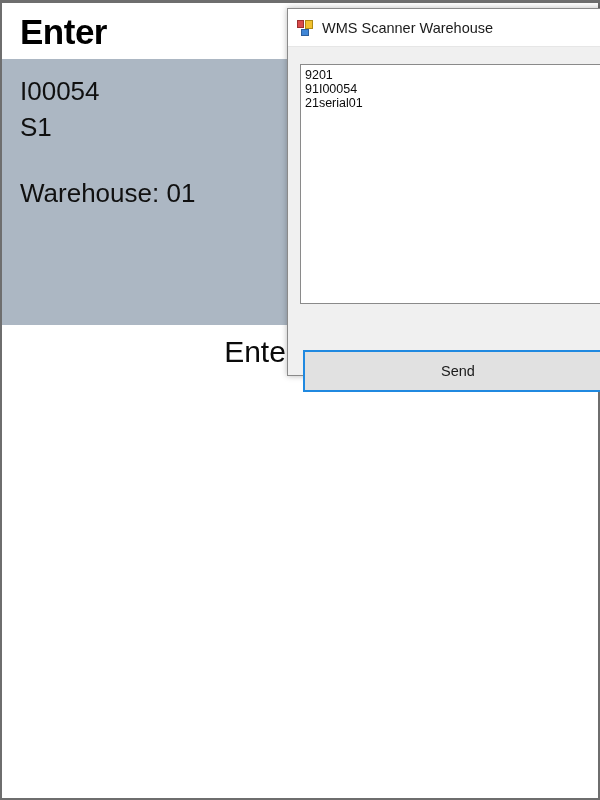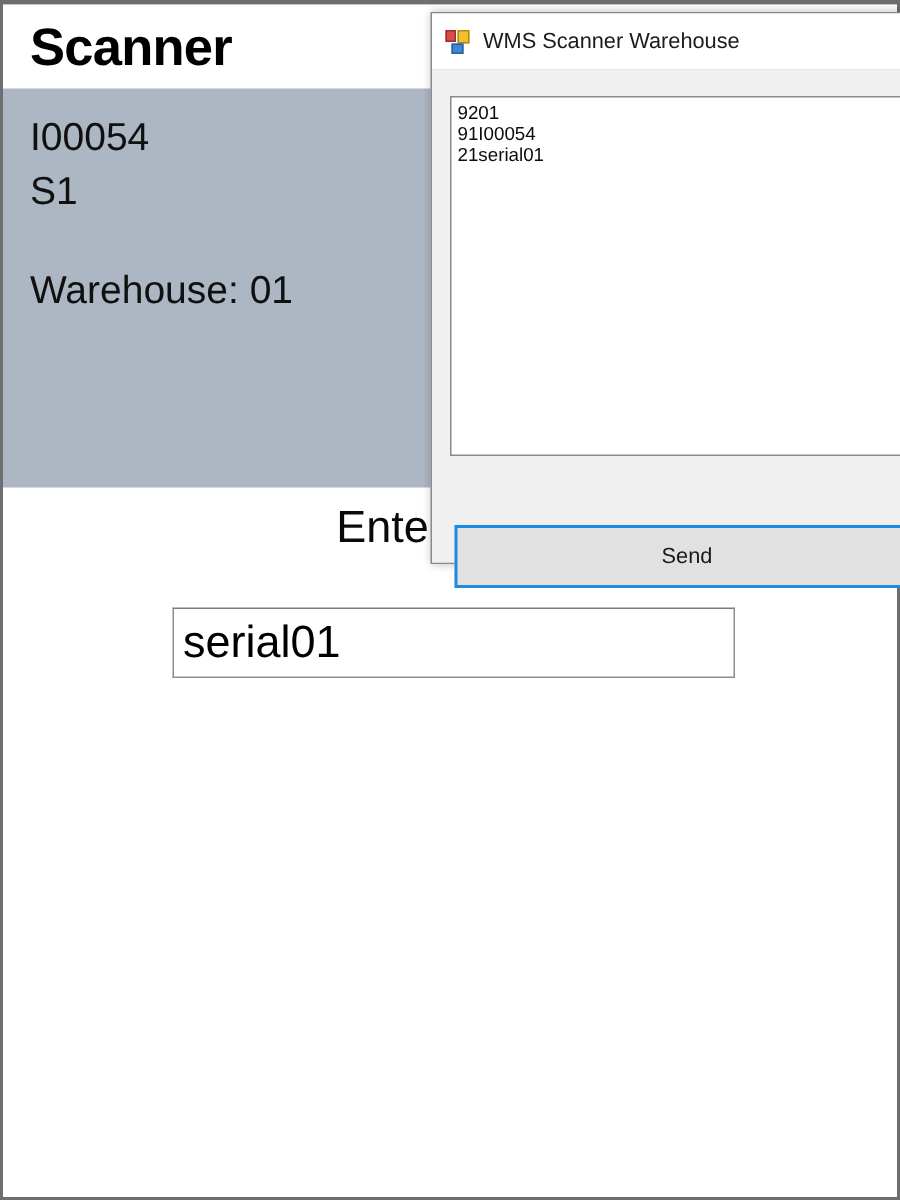--- a/index.html
+++ b/index.html
@@ -163,35 +163,34 @@
     justify-content: center;
     cursor: pointer;
   }
 </style>
 </head>
 <body>
 
 <div id="app-page">
 
   <div id="page-header">
-    <div id="page-title">Scanner</div>
+    <div id="page-title">Enter</div>
   </div>
 
   <div id="info-panel">
     <div class="info-line">I00054</div>
     <div class="info-line">S1</div>
     <div class="info-gap"></div>
     <div class="info-line">Warehouse: 01</div>
   </div>
 
   <div id="prompt-row">
     <span id="prompt-label">Enter serial</span>
   </div>
 
-  <input id="serial-input" type="text" value="serial01" style="">
 
   <div id="action-bar">
 
     
 
     
 
     
 
   </div>

